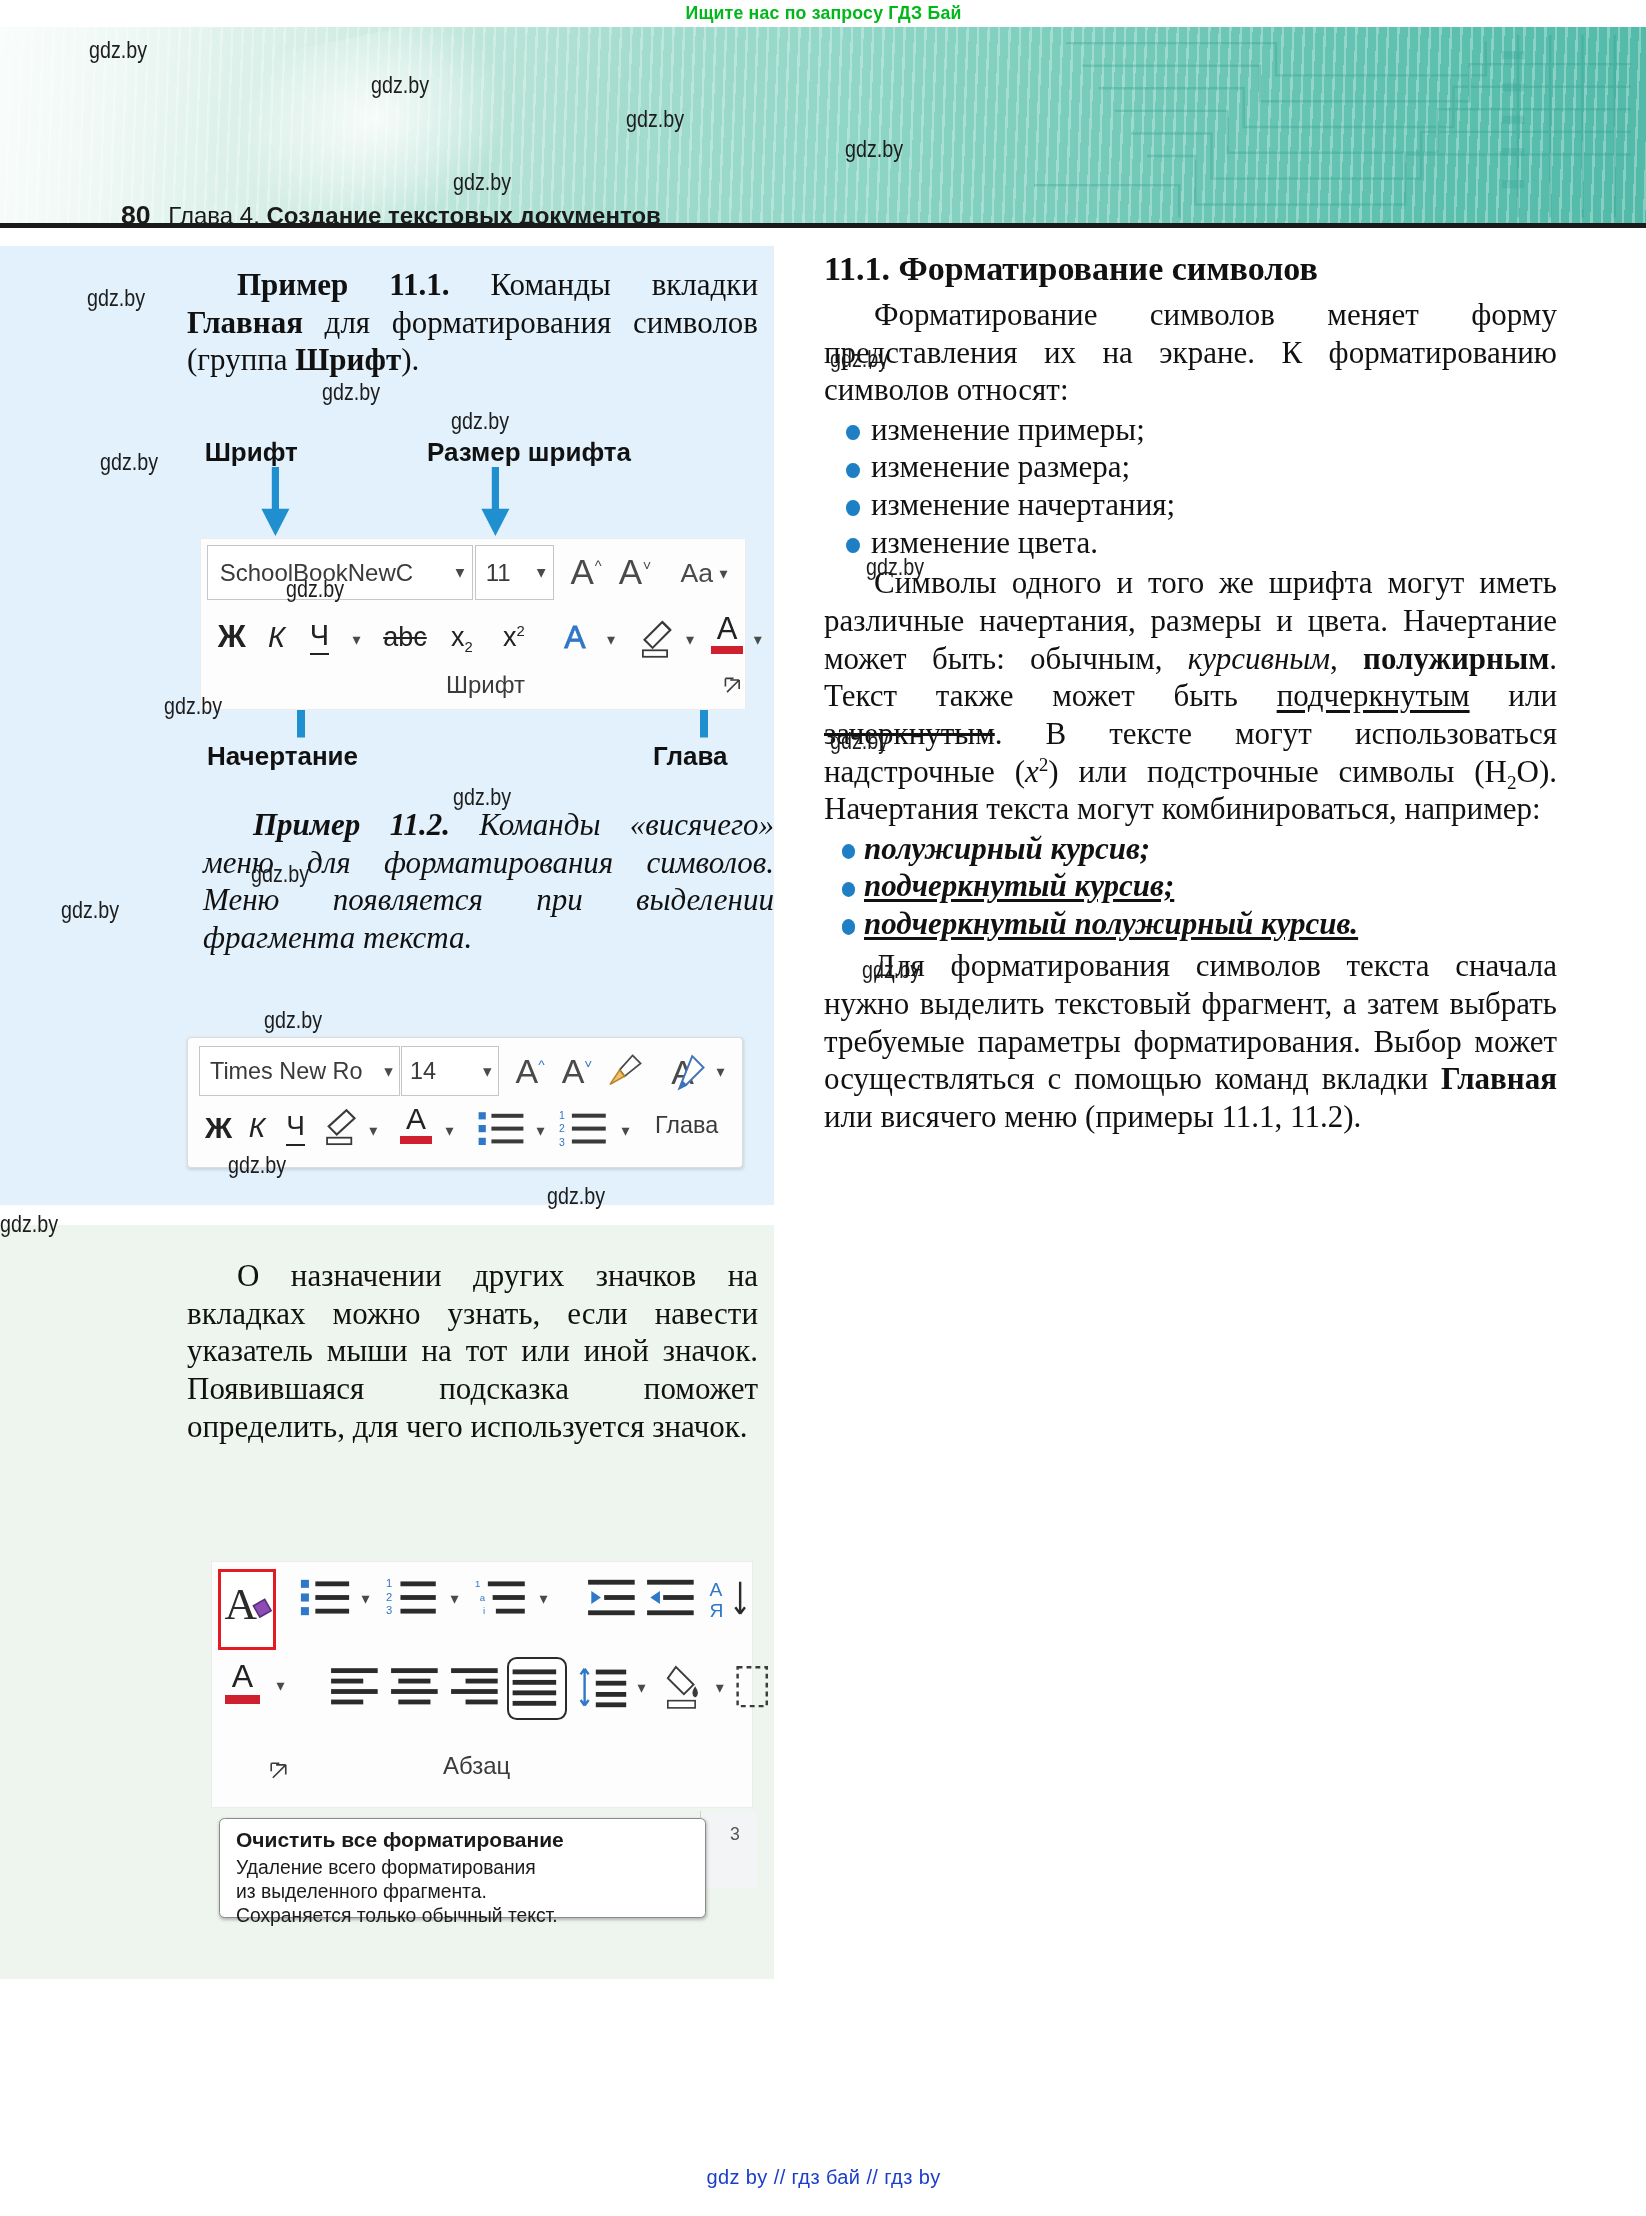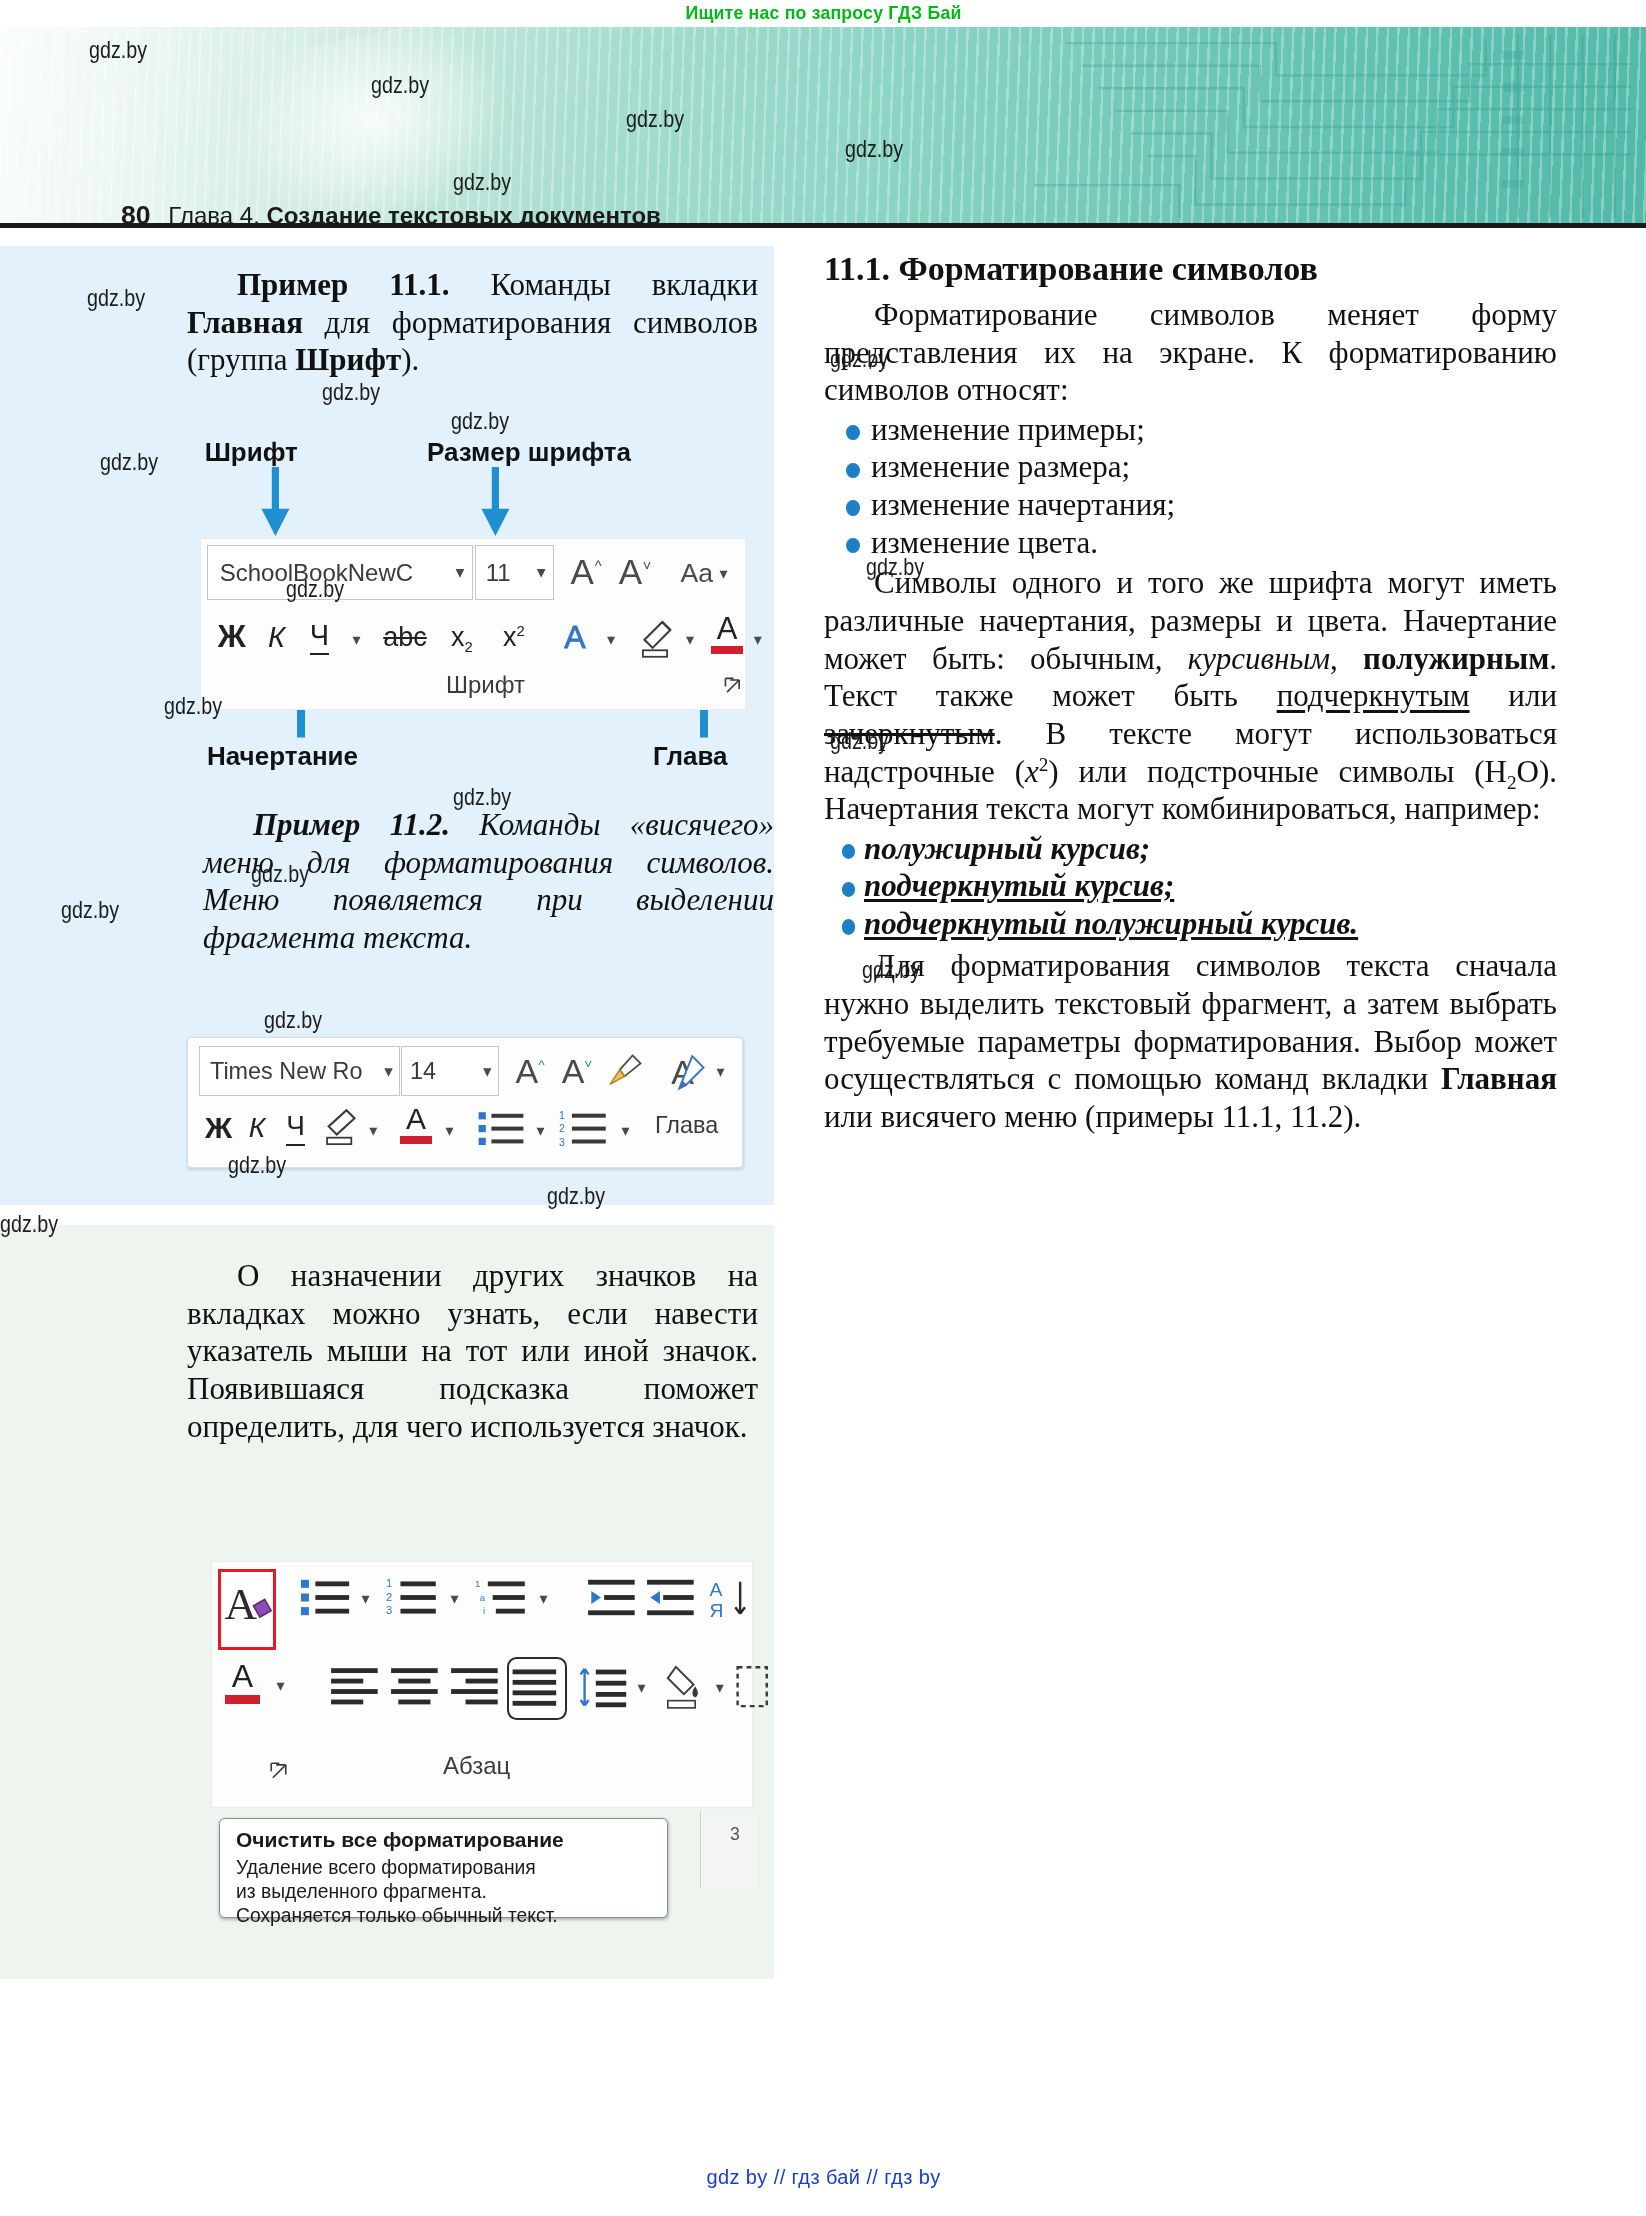--- a/index.html
+++ b/index.html
@@ -504,21 +504,21 @@
     <svg style="position:absolute;left:56px;top:198px;width:22.6px;height:22.6px;" viewBox="0 0 28 28">
       <path d="M4 4 h10 M4 4 v10" stroke="#3a3a3a" stroke-width="2" fill="none"></path>
       <path d="M6 22 L22 6 M22 6 v12 M22 6 h-12" stroke="#3a3a3a" stroke-width="2" fill="none"></path>
     </svg>
   </div>
 
   <div style="position:absolute;left:513px;top:256px;width:56px;height:77px;background:#f2f4f6;border-left:0.8px solid #d0d0d0;">
     <div style="font-family:'Liberation Sans',sans-serif;font-size:17.7px;color:#555;position:absolute;left:29px;top:13px;">3</div>
   </div>
 
-  <div class="tooltip" style="left:32px;top:263px;width:449px;height:100px;padding-left:16px;">
+  <div class="tooltip" style="left:32px;top:263px;width:487px;height:100px;padding-left:16px;">
     <div class="tt-title">Очистить все форматирование</div>
     <div class="tt-body">Удаление всего форматирования</div>
     <div class="tt-body">из выделенного фрагмента.</div>
     <div class="tt-body">Сохраняется только обычный текст.</div>
   </div>
 </div>
 
 <div class="col-right">
 
   <h2 class="sec-title">11.1. Форматирование символов</h2>

